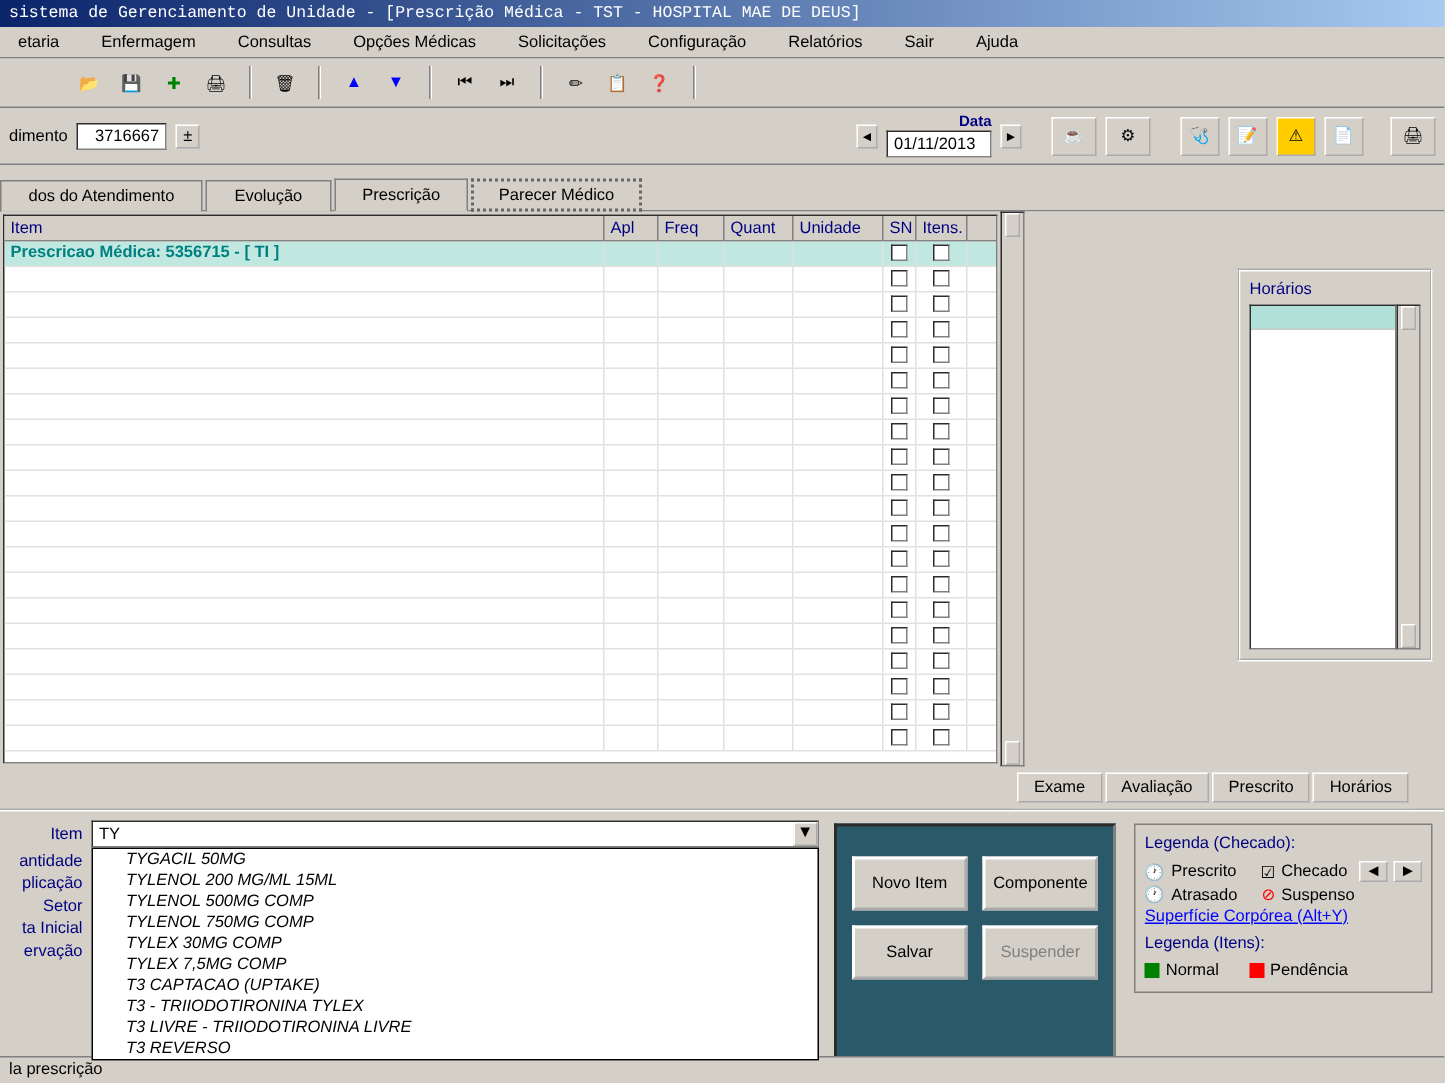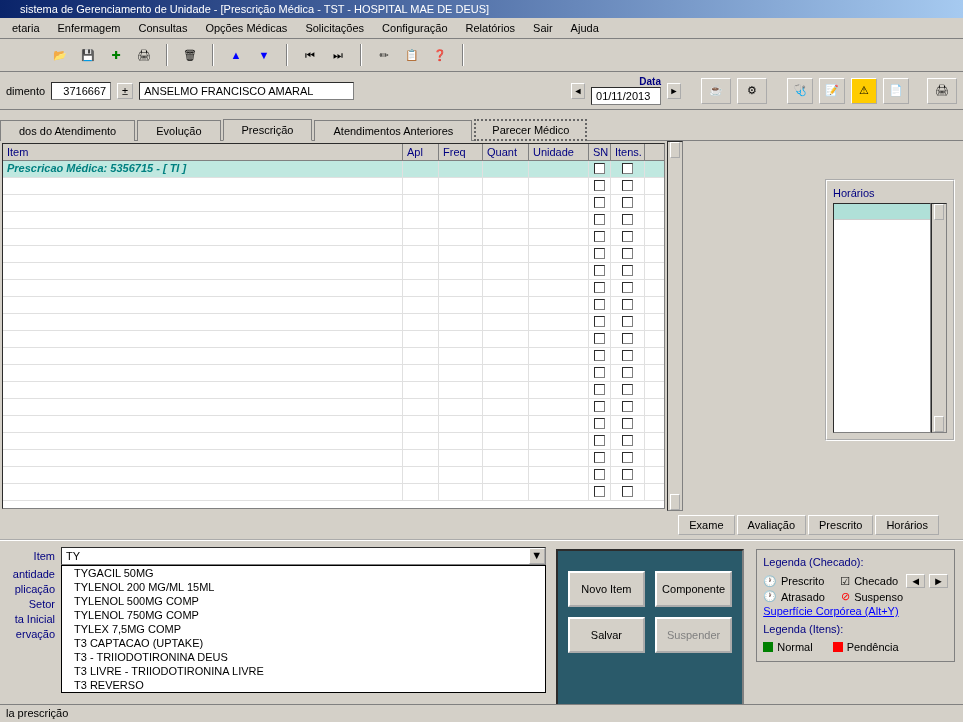--- a/index.html
+++ b/index.html
@@ -1,20 +1,20 @@
 <!DOCTYPE html>
 <html><head>
 <meta charset="utf-8">
 <style>
 * { box-sizing: border-box; margin: 0; padding: 0; font-family: Tahoma, Arial, sans-serif; font-size: 11px; }
 body { background: #d4d0c8; width: 963px; height: 722px; overflow: hidden; position: relative; }
 
-.titlebar { background: linear-gradient(to right, #0a246a, #a6caf0); color: white; padding: 3px 20px; height: 18px; line-height: 12px; }
-
-.menubar { background: #d4d0c8; padding: 2px 4px; display: flex; gap: 2px; border-bottom: 1px solid #808080; text-align: right; }
+.titlebar { background: linear-gradient(to right, #0a246a, #a6caf0); color: white; padding: 3px 6px; height: 18px; line-height: 12px; font-family: Liberation Mono, monospace; }
+
+.menubar { background: #d4d0c8; padding: 2px 4px; display: flex; gap: 12px; border-bottom: 1px solid #808080; text-align: right; }
 .menubar span { padding: 2px 8px; cursor: default; }
 
 .toolbar { background: #d4d0c8; padding: 4px; display: flex; gap: 4px; align-items: center; border-bottom: 1px solid #808080; min-height: 32px; }
 .tbtn { width: 24px; height: 24px; border: 1px solid #d4d0c8; display: inline-flex; align-items: center; justify-content: center; cursor: pointer; }
 .tsep { width: 2px; height: 22px; border-left: 1px solid #808080; border-right: 1px solid #fff; margin: 0 6px; }
 
 .patientbar { background: #d4d0c8; padding: 4px 6px; display: flex; align-items: center; gap: 6px; border-bottom: 1px solid #808080; position: relative; }
 .patientbar input[type="text"] { border: 1px inset #808080; padding: 2px 4px; background: white; height: 18px; }
 .patientbar .lbl { color: #000; }
 .patientbar .navy { color: #000080; font-weight: bold; }
@@ -22,42 +22,42 @@
 .tabs { background: #d4d0c8; display: flex; padding-top: 8px; border-bottom: 1px solid #808080; align-items: center; }
 .tab { padding: 4px 18px; border: 1px solid #808080; border-bottom: none; background: #d4d0c8; margin-right: 2px; cursor: pointer; position: relative; top: 1px; }
 .tab.active { background: #d4d0c8; border-bottom: 1px solid #d4d0c8; }
 .tab.dotted { border: 2px dotted #666; padding: 3px 16px; }
 
 .mainarea { display: flex; height: 370px; background: #d4d0c8; }
 .gridwrap { flex: 1; background: white; border: 1px inset #808080; margin: 2px; display: flex; flex-direction: column; }
 .gridhead { display: flex; background: #d4d0c8; border-bottom: 1px solid #808080; }
 .gh { padding: 2px 4px; border-right: 1px solid #808080; color: #000080; font-weight: normal; }
 .gridbody { flex: 1; overflow: auto; position: relative; }
-.gridrow { display: flex; border-bottom: 1px solid #e0e0e0; height: 17px; font-style: italic; }
+.gridrow { display: flex; border-bottom: 1px solid #e0e0e0; height: 17px; }
 .gridrow:first-child { background: #c0e8e0; }
 .gc { padding: 1px 4px; border-right: 1px solid #e0e0e0; overflow: hidden; white-space: nowrap; }
 
 .sidebar { width: 280px; background: #d4d0c8; padding: 8px; }
 .sidepanel { border: 2px groove #fff; padding: 6px; background: #d4d0c8; width: 130px; margin-left: auto; margin-top: 30px; }
 .sidepanel .title { color: #000080; margin-bottom: 4px; }
 .sidelist { background: white; border: 1px inset #808080; height: 230px; }
 .sidelist .hdr { background: #b0e0d8; height: 16px; border-bottom: 1px solid #ccc; }
 
 .subtabs { display: flex; gap: 2px; padding: 4px; background: #d4d0c8; justify-content: flex-end; margin-right: 20px; }
 .subtab { padding: 3px 10px; border: 1px outset #fff; background: #d4d0c8; cursor: pointer; }
 
 .bottom { display: flex; background: #d4d0c8; height: 190px; border-top: 2px groove #fff; }
 .formcol { width: 590px; padding: 6px; }
 .formrow { display: flex; align-items: center; margin-bottom: 3px; }
 .formrow .flbl { width: 55px; text-align: right; padding-right: 6px; color: #000080; }
 .combo { position: relative; flex: 1; }
 .combo input { width: 100%; border: 1px inset #808080; padding: 2px 4px; height: 18px; }
 .combo .dropbtn { position: absolute; right: 1px; top: 1px; width: 16px; height: 16px; background: #d4d0c8; border: 1px outset #fff; text-align: center; line-height: 12px; cursor: pointer; }
 .droplist { position: absolute; top: 18px; left: 0; right: 0; background: white; border: 1px solid black; z-index: 100; max-height: 150px; overflow-y: auto; }
-.droplist div { padding: 1px 12px; cursor: pointer; }
+.droplist div { padding: 1px 22px; cursor: pointer; font-style: italic; }
 
 .btncol { width: 200px; background: #2a5a6a; padding: 20px 10px; display: grid; grid-template-columns: 1fr 1fr; gap: 10px; align-content: start; border: 2px inset #808080; margin: 8px 4px; }
 .btncol button { padding: 10px 4px; background: #d4d0c8; border: 2px outset #fff; cursor: pointer; font-size: 11px; }
 .btncol button:disabled { color: #808080; }
 
 .legendcol { flex: 1; padding: 8px; }
 .legendbox { border: 1px solid #808080; padding: 6px; background: #d4d0c8; }
 .legendbox .title { color: #000080; margin-bottom: 6px; }
 .legendbox .row { display: flex; align-items: center; gap: 4px; margin: 2px 0; }
 .sq { width: 10px; height: 10px; display: inline-block; }
@@ -108,21 +108,20 @@
   <span class="tbtn">✏</span>
   <span class="tbtn">📋</span>
   <span class="tbtn">❓</span>
   <span class="tsep"></span>
 </div>
 
 <div class="patientbar">
   <span class="lbl">dimento</span>
   <input type="text" style="width: 60px; text-align: right;" value="3716667">
   <span class="tbtn" style="width:16px;height:16px;background:#d4d0c8;border:1px outset #fff">±</span>
-  <input type="text" style="flex: 1 1 0%; max-width: 480px;" value="ANSELMO FRANCISCO AMARAL">
   <span style="flex:1"></span>
   <span class="navarrows">
     <button>◄</button>
   </span>
   <div style="display:flex;flex-direction:column;align-items:flex-end">
     <span class="navy" style="font-size:10px">Data</span>
     <input type="text" style="width: 70px;" value="01/11/2013">
   </div>
   <span class="navarrows">
     <button>►</button>
@@ -136,21 +135,20 @@
   <span class="tbtn" style="width:26px;height:26px;border:1px outset #fff;background:#ffcc00">⚠</span>
   <span class="tbtn" style="width:26px;height:26px;border:1px outset #fff">📄</span>
   <span style="width:6px"></span>
   <span class="tbtn" style="width:30px;height:26px;border:1px outset #fff">🖨</span>
 </div>
 
 <div class="tabs">
   <div class="tab">dos do Atendimento</div>
   <div class="tab">Evolução</div>
   <div class="tab active">Prescrição</div>
-  <div class="tab">Atendimentos Anteriores</div>
   <div class="tab dotted">Parecer Médico</div>
 </div>
 
 <div class="mainarea">
   <div class="gridwrap">
     <div class="gridhead">
       <div class="gh" style="width:400px">Item</div>
       <div class="gh" style="width:36px">Apl</div>
       <div class="gh" style="width:44px">Freq</div>
       <div class="gh" style="width:46px">Quant</div>
@@ -450,23 +448,24 @@
     <div class="formrow">
       <div class="flbl">Item</div>
       <div class="combo">
         <input type="text" value="TY" style="">
         <div class="dropbtn">▼</div>
         <div class="droplist" id="droplist">
             <div>TYGACIL 50MG</div>
             <div>TYLENOL  200 MG/ML 15ML</div>
             <div>TYLENOL 500MG COMP</div>
             <div>TYLENOL 750MG COMP</div>
+            <div>TYLEX 30MG COMP</div>
             <div>TYLEX 7,5MG COMP</div>
             <div>T3  CAPTACAO (UPTAKE)</div>
-            <div>T3 - TRIIODOTIRONINA DEUS</div>
+            <div>T3 - TRIIODOTIRONINA TYLEX</div>
             <div>T3 LIVRE - TRIIODOTIRONINA LIVRE</div>
             <div>T3 REVERSO</div>
           </div>
       </div>
     </div>
     <div class="formrow">
         <div class="flbl">antidade</div>
       </div>
     <div class="formrow">
         <div class="flbl">plicação</div>

